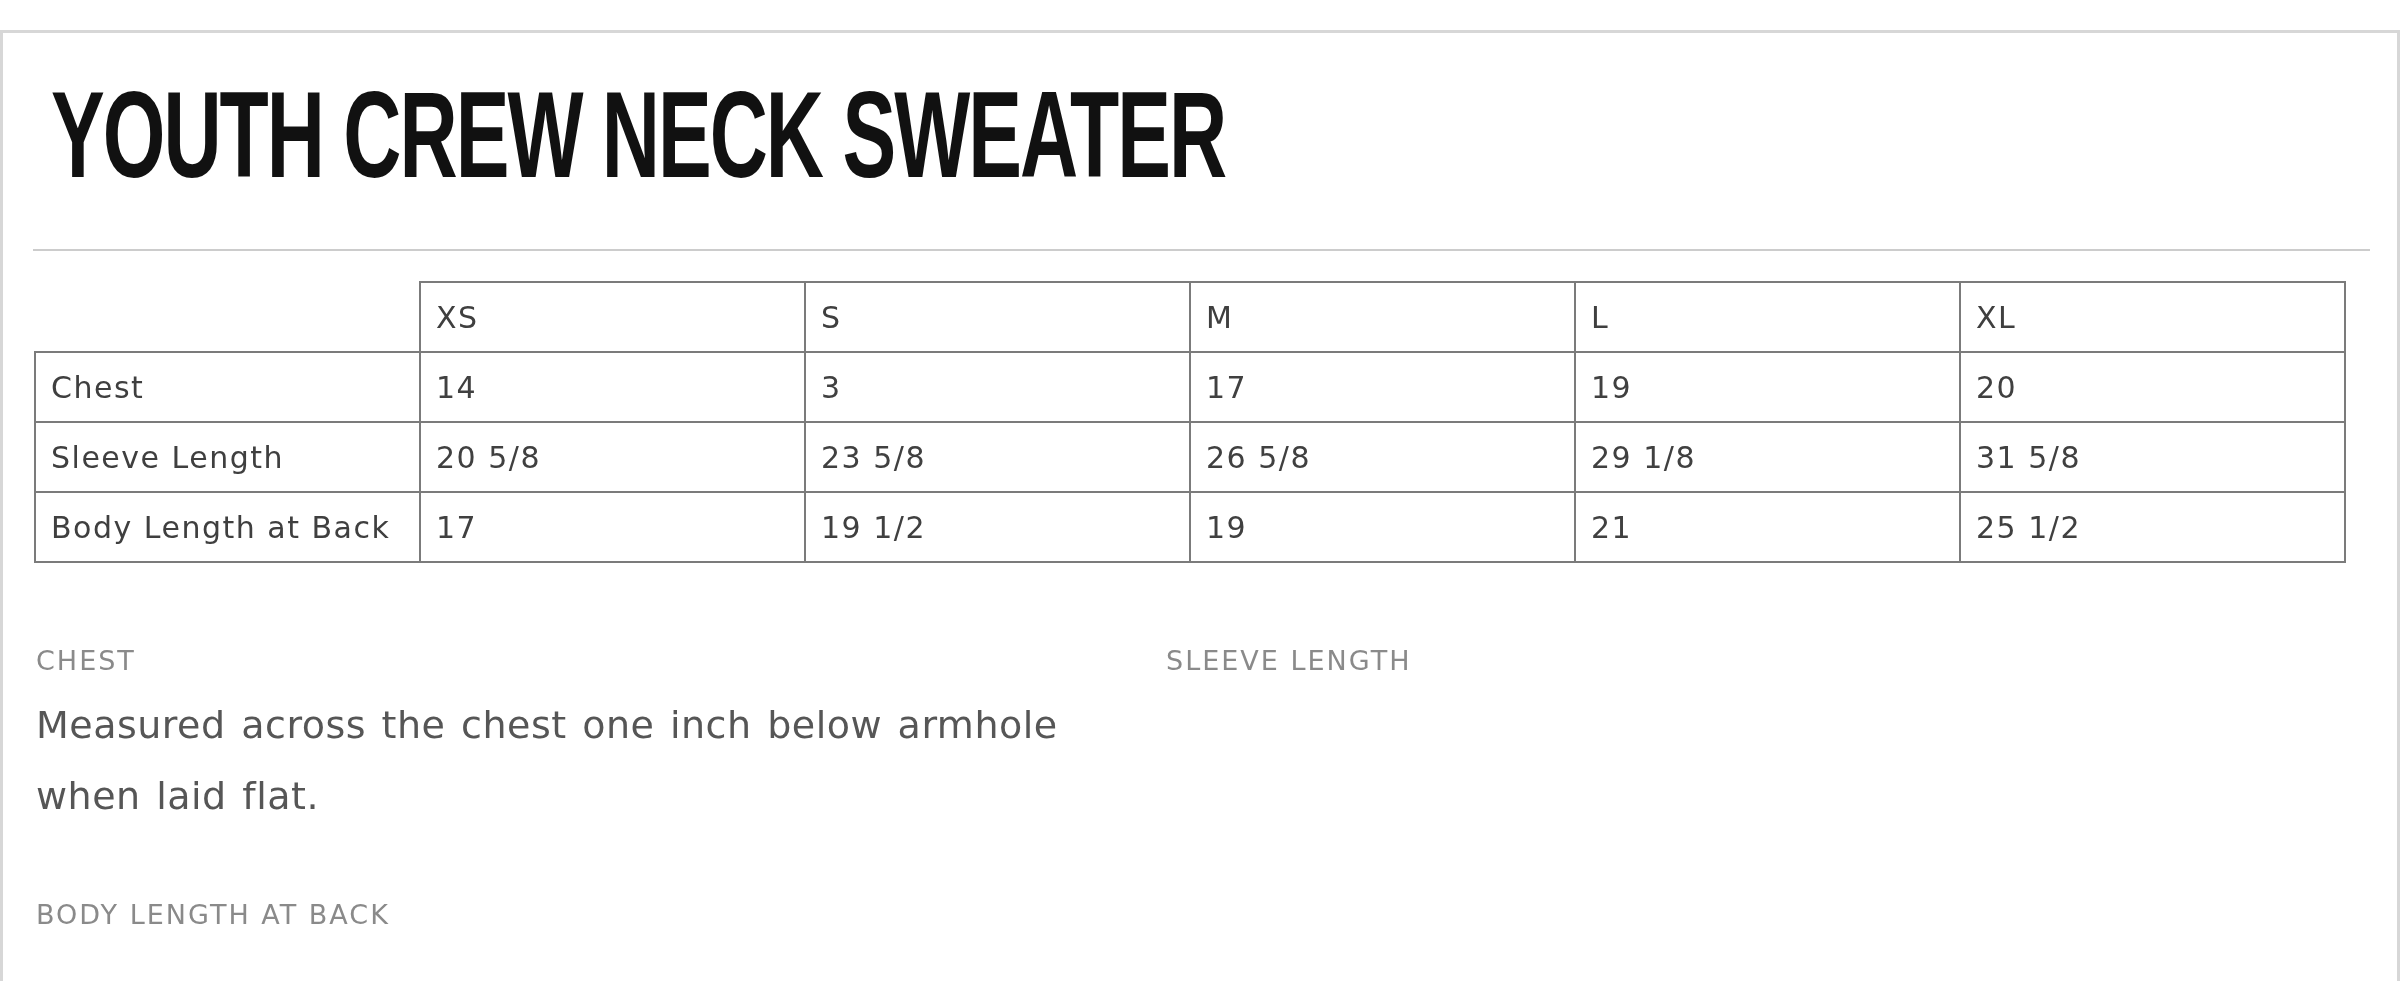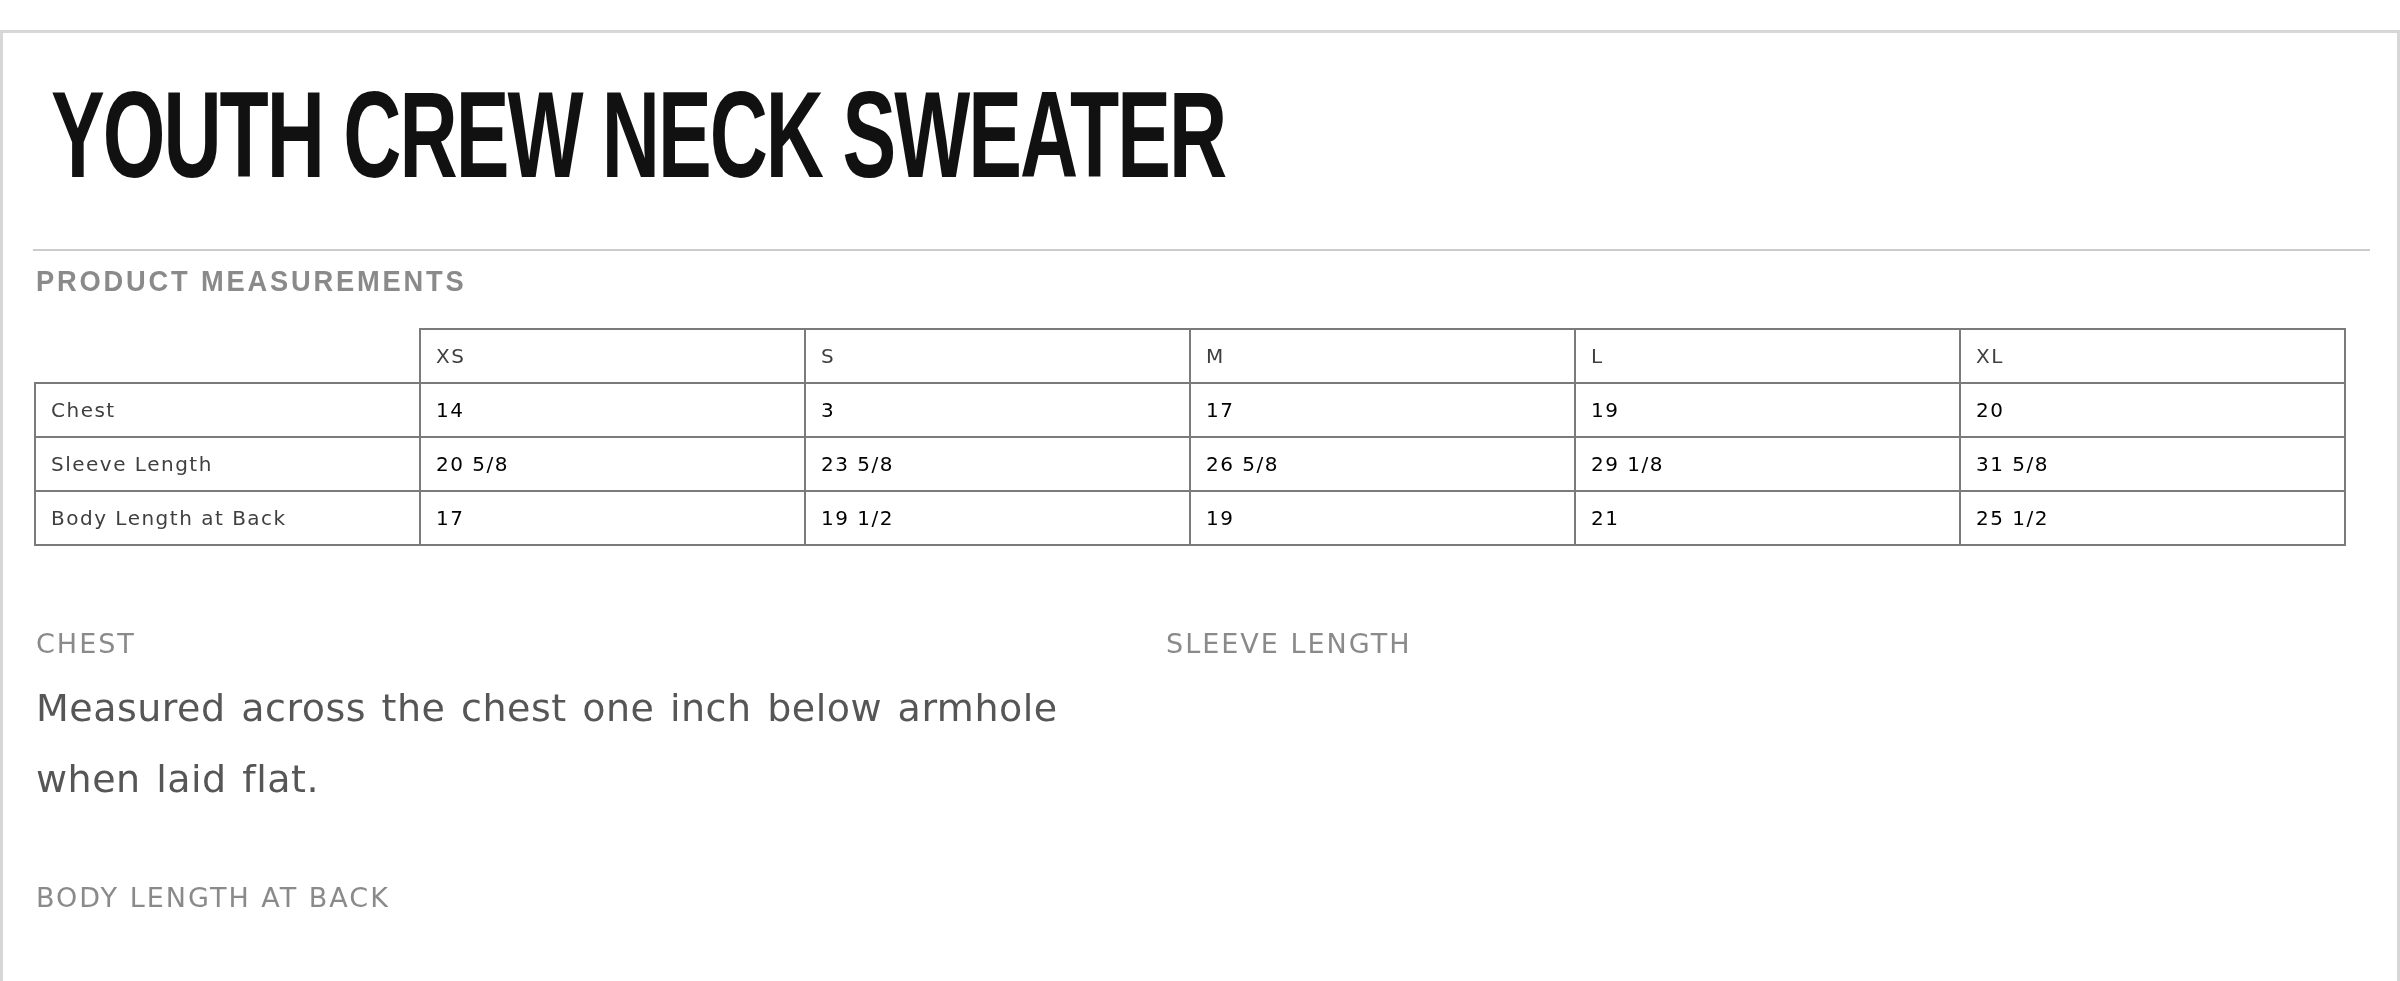--- a/index.html
+++ b/index.html
@@ -51,39 +51,39 @@
   .measurements {
     margin: 30px 0 0 1px;
     border-collapse: collapse;
     table-layout: fixed;
     width: 2312px;
   }
   .measurements th,
   .measurements td {
     border: 2px solid #7b7b7b;
     height: 44px;
-    padding: 4px 15px;
-    font-size: 20px;
+    padding: 12px 15px;
+    font-size: 30px;
     font-weight: 400;
     text-align: left;
     vertical-align: middle;
     letter-spacing: 1.5px;
     white-space: nowrap;
   }
   .measurements th.blank {
     border: none;
   }
   .measurements th {
     color: #3f3f3f;
   }
   .measurements td.row-label {
     color: #3f3f3f;
   }
   .measurements td.value {
-    color: #000000;
+    color: #404040;
   }
   .definitions {
     display: grid;
     grid-template-columns: 1130px auto;
     row-gap: 68px;
     margin: 82px 0 0 3px;
   }
   .definition .term {
     font-size: 27px;
     font-weight: 400;
@@ -105,23 +105,20 @@
 </style>
 </head>
 <body>
 
 <div class="page">
 
   <h1 class="title">YOUTH CREW NECK SWEATER</h1>
 
   <hr class="divider">
 
-  <div>
-    <h2 class="section-heading">PRODUCT MEASUREMENTS</h2>
-  </div>
 
   <table class="measurements">
     <thead>
       <tr>
         <th class="blank"></th>
         <th>XS</th>
         <th>S</th>
         <th>M</th>
         <th>L</th>
         <th>XL</th>

